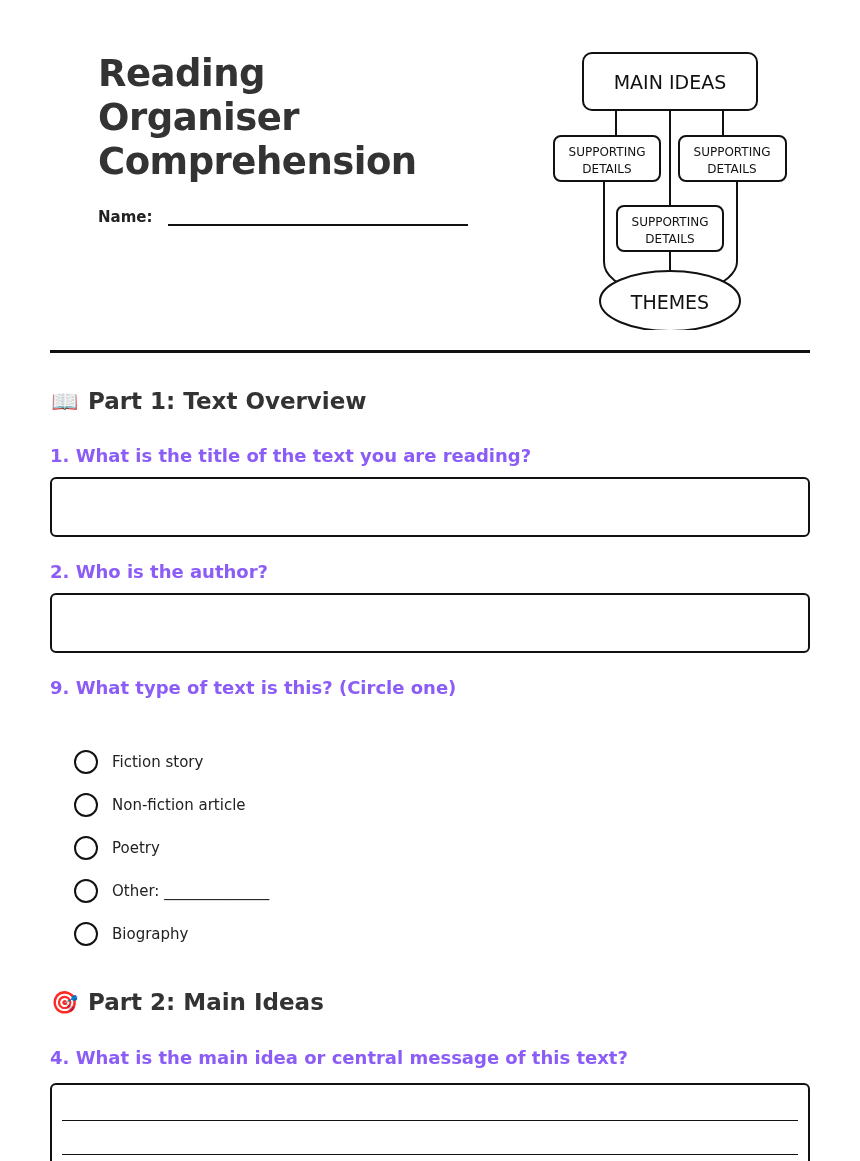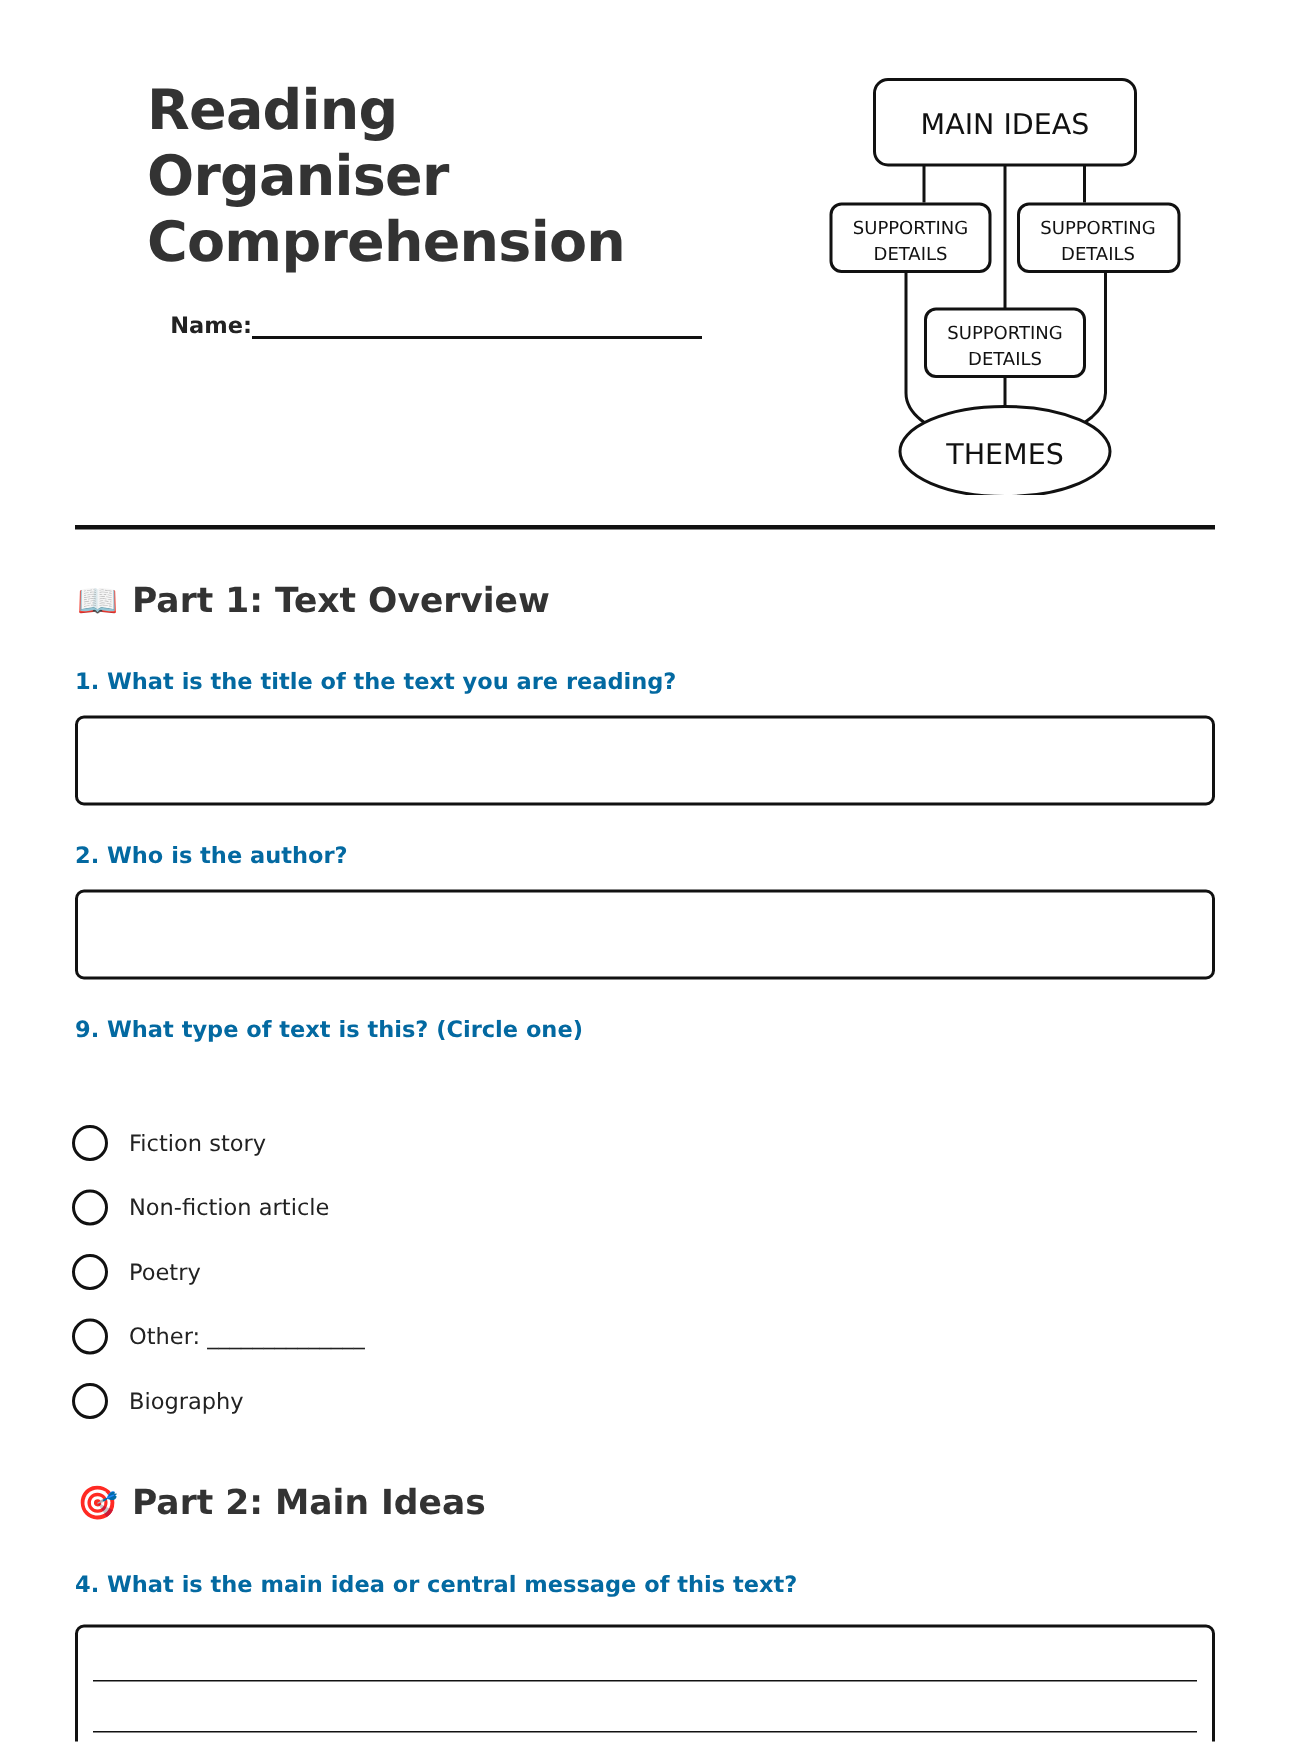--- a/index.html
+++ b/index.html
@@ -1,35 +1,35 @@
 <!DOCTYPE html>
 <html><head>
 <meta charset="utf-8">
 <style>
   * { box-sizing: border-box; margin: 0; padding: 0; }
   html, body { width: 860px; height: 1161px; overflow: hidden; background: #ffffff; }
   body { font-family: "DejaVu Sans", "Liberation Sans", sans-serif; color: #333333; position: relative; }
 
   .header { position: absolute; left: 50px; top: 52px; width: 760px; height: 280px; margin-left: 48px; }
   .title { font-family: "DejaVu Sans", sans-serif; font-weight: bold; font-size: 37px; line-height: 44px; color: #333333; letter-spacing: -0.5px; width: 420px; }
-  .field-row { position: absolute; left: 0; display: flex; align-items: flex-end; text-align: right; }
+  .field-row { position: absolute; left: 0; display: flex; align-items: flex-end; }
   .field-label { font-weight: bold; font-size: 15px; color: #222; width: 70px; }
   .field-line { width: 300px; border-bottom: 2px solid #111; height: 16px; }
 
   .diagram { position: absolute; left: 552px; top: 52px; width: 236px; height: 278px; }
 
   .divider { position: absolute; left: 50px; top: 350px; width: 760px; height: 3px; background: #111; }
 
   .section-title { position: absolute; left: 50px; font-weight: bold; font-size: 23px; color: #333; display: flex; align-items: center; gap: 8px; }
   .section-icon { font-size: 22px; width: 30px; display: inline-block; text-align: center; }
 
-  .question { position: absolute; left: 50px; font-weight: bold; font-size: 15px; color: #0369a1; }
+  .question { position: absolute; left: 50px; font-weight: bold; font-size: 18px; color: #8b5cf6; }
   .answer-box { position: absolute; left: 50px; width: 760px; border: 2px solid #111; border-radius: 6px; background: #fff; }
 
-  .options { position: absolute; left: 48px; top: 740px; }
+  .options { position: absolute; left: 74px; top: 740px; }
   .option { display: flex; align-items: center; height: 43px; }
   .radio { width: 24px; height: 24px; border: 2px solid #111; border-radius: 50%; margin-right: 14px; flex-shrink: 0; }
   .option-label { font-size: 15px; color: #222; }
 
   .lined-box { position: absolute; left: 50px; top: 1083px; width: 760px; height: 120px; border: 2px solid #111; border-radius: 6px; }
   .write-line { position: absolute; left: 10px; right: 10px; height: 1px; background: #111; }
 </style>
 </head>
 <body>
 

